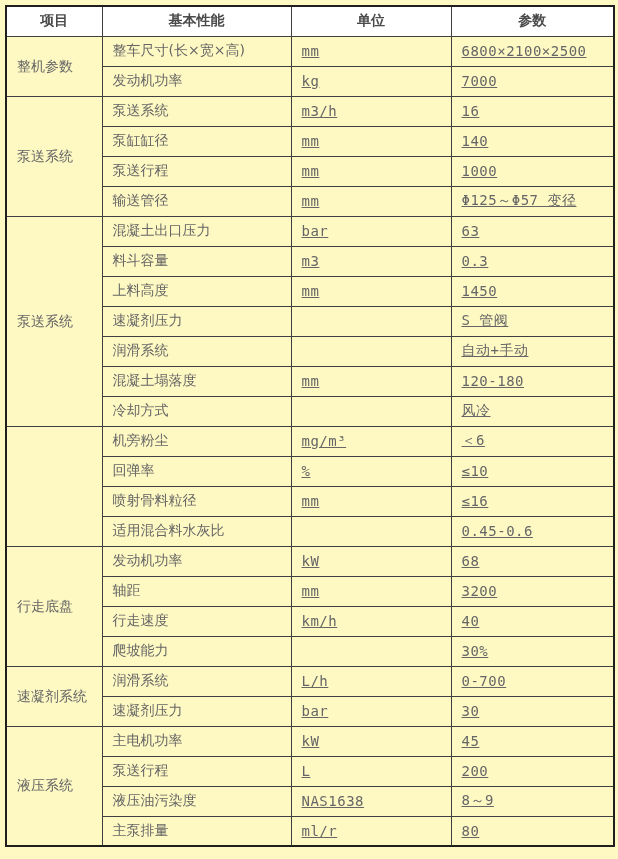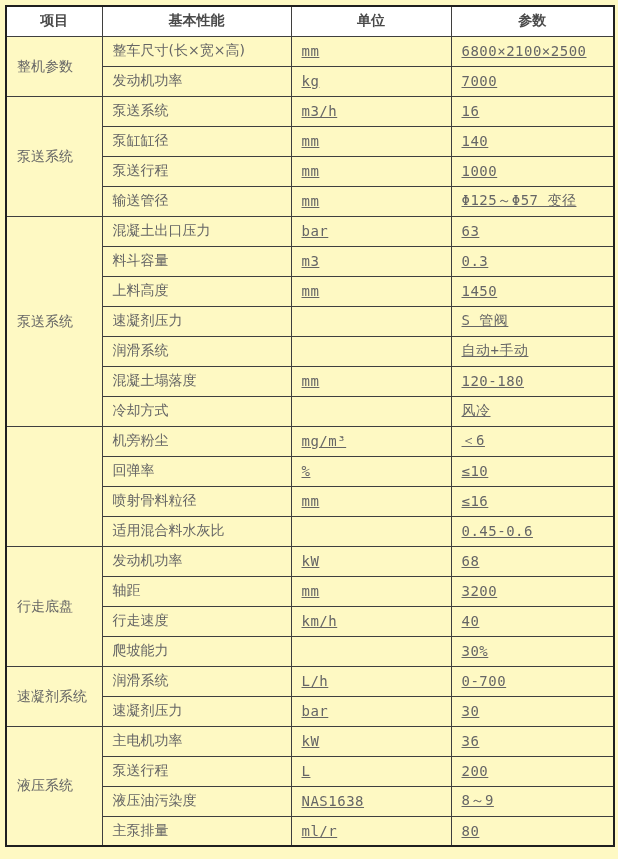--- a/index.html
+++ b/index.html
@@ -199,21 +199,21 @@
         </tr>
         <tr>
           <td class="col-name">速凝剂压力</td>
           <td class="col-unit valign-top">bar</td>
           <td class="col-value">30</td>
         </tr>
         <tr>
           <td rowspan="4" class="col-section">液压系统</td>
           <td class="col-name">主电机功率</td>
           <td class="col-unit">kW</td>
-          <td class="col-value">36</td>
+          <td class="col-value">45</td>
         </tr>
         <tr>
           <td class="col-name">泵送行程</td>
           <td class="col-unit">L</td>
           <td class="col-value">200</td>
         </tr>
         <tr>
           <td class="col-name">液压油污染度</td>
           <td class="col-unit">NAS1638</td>
           <td class="col-value">8～9</td>

